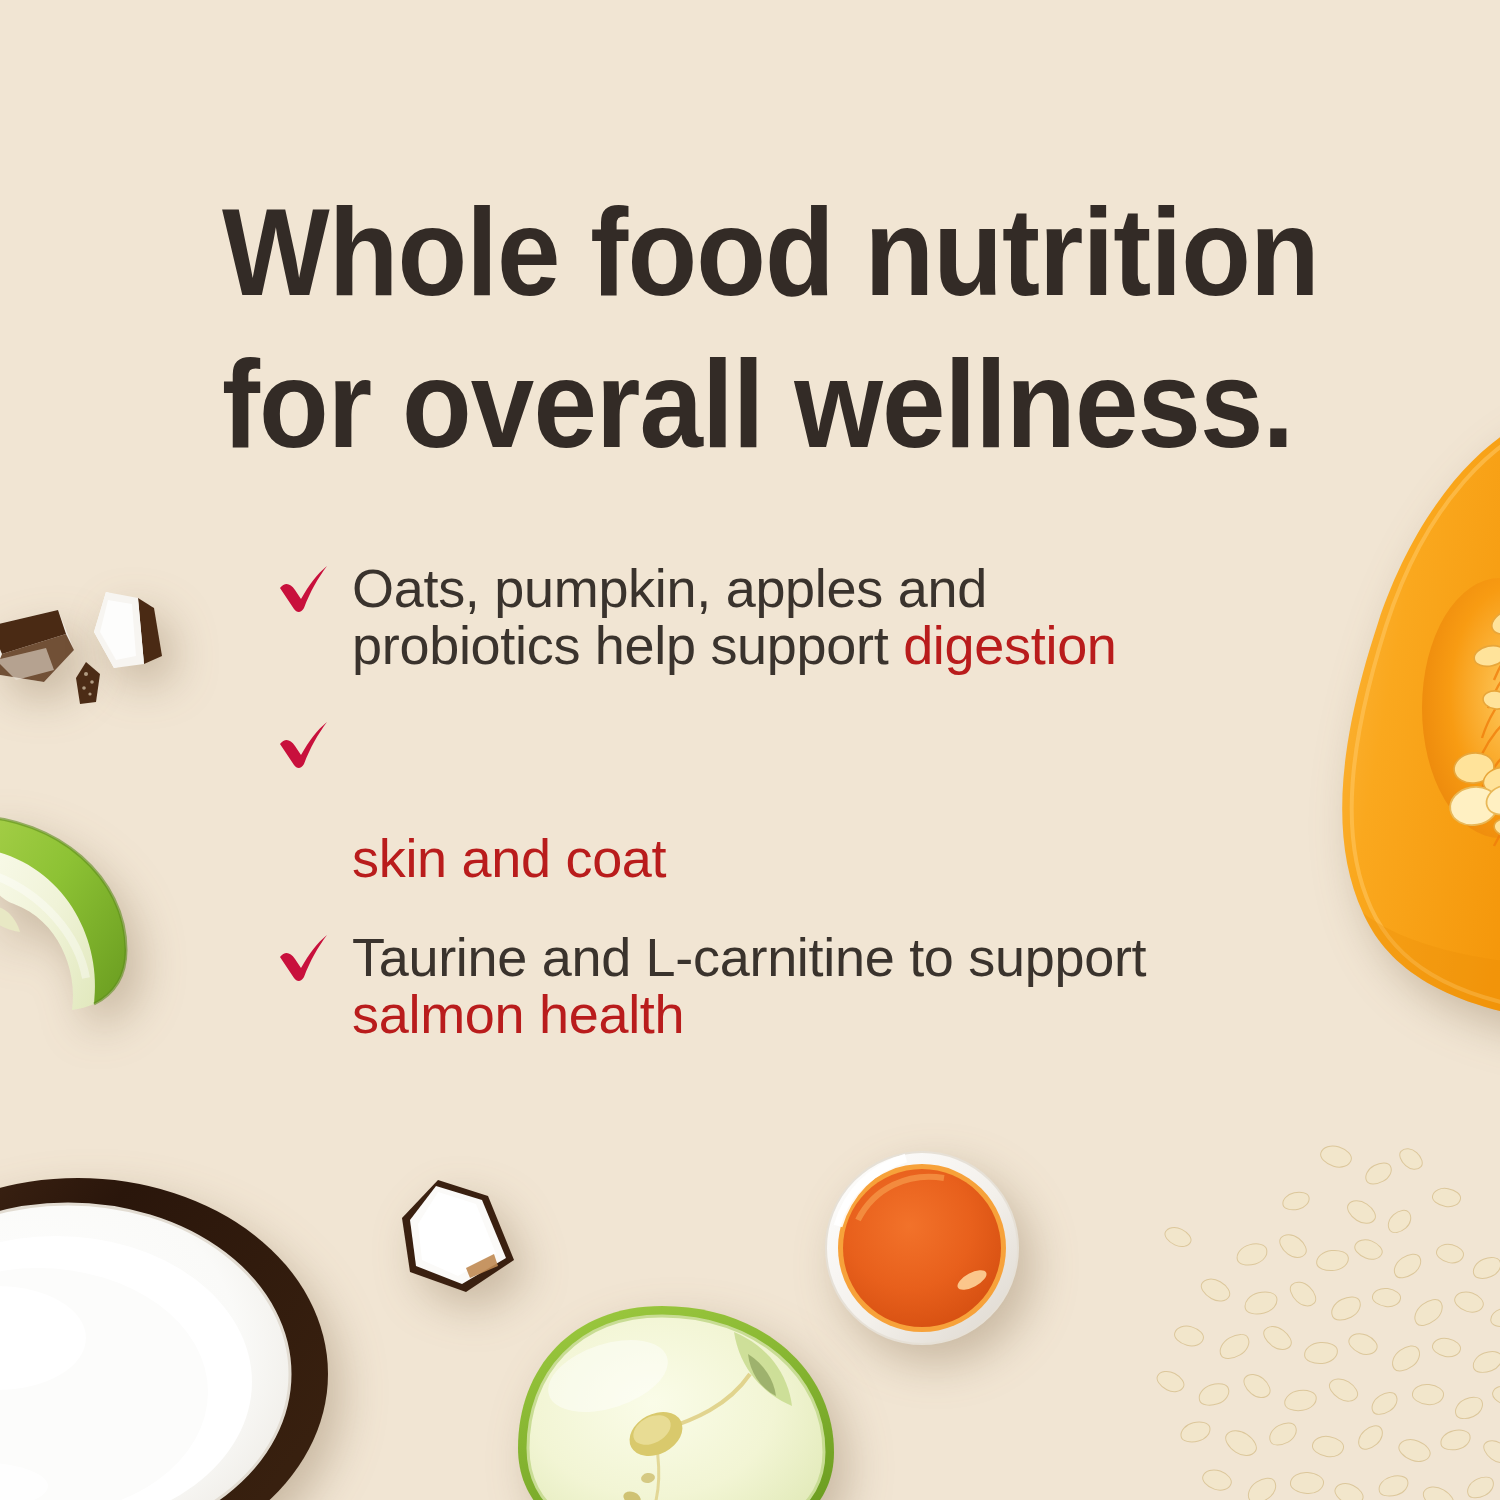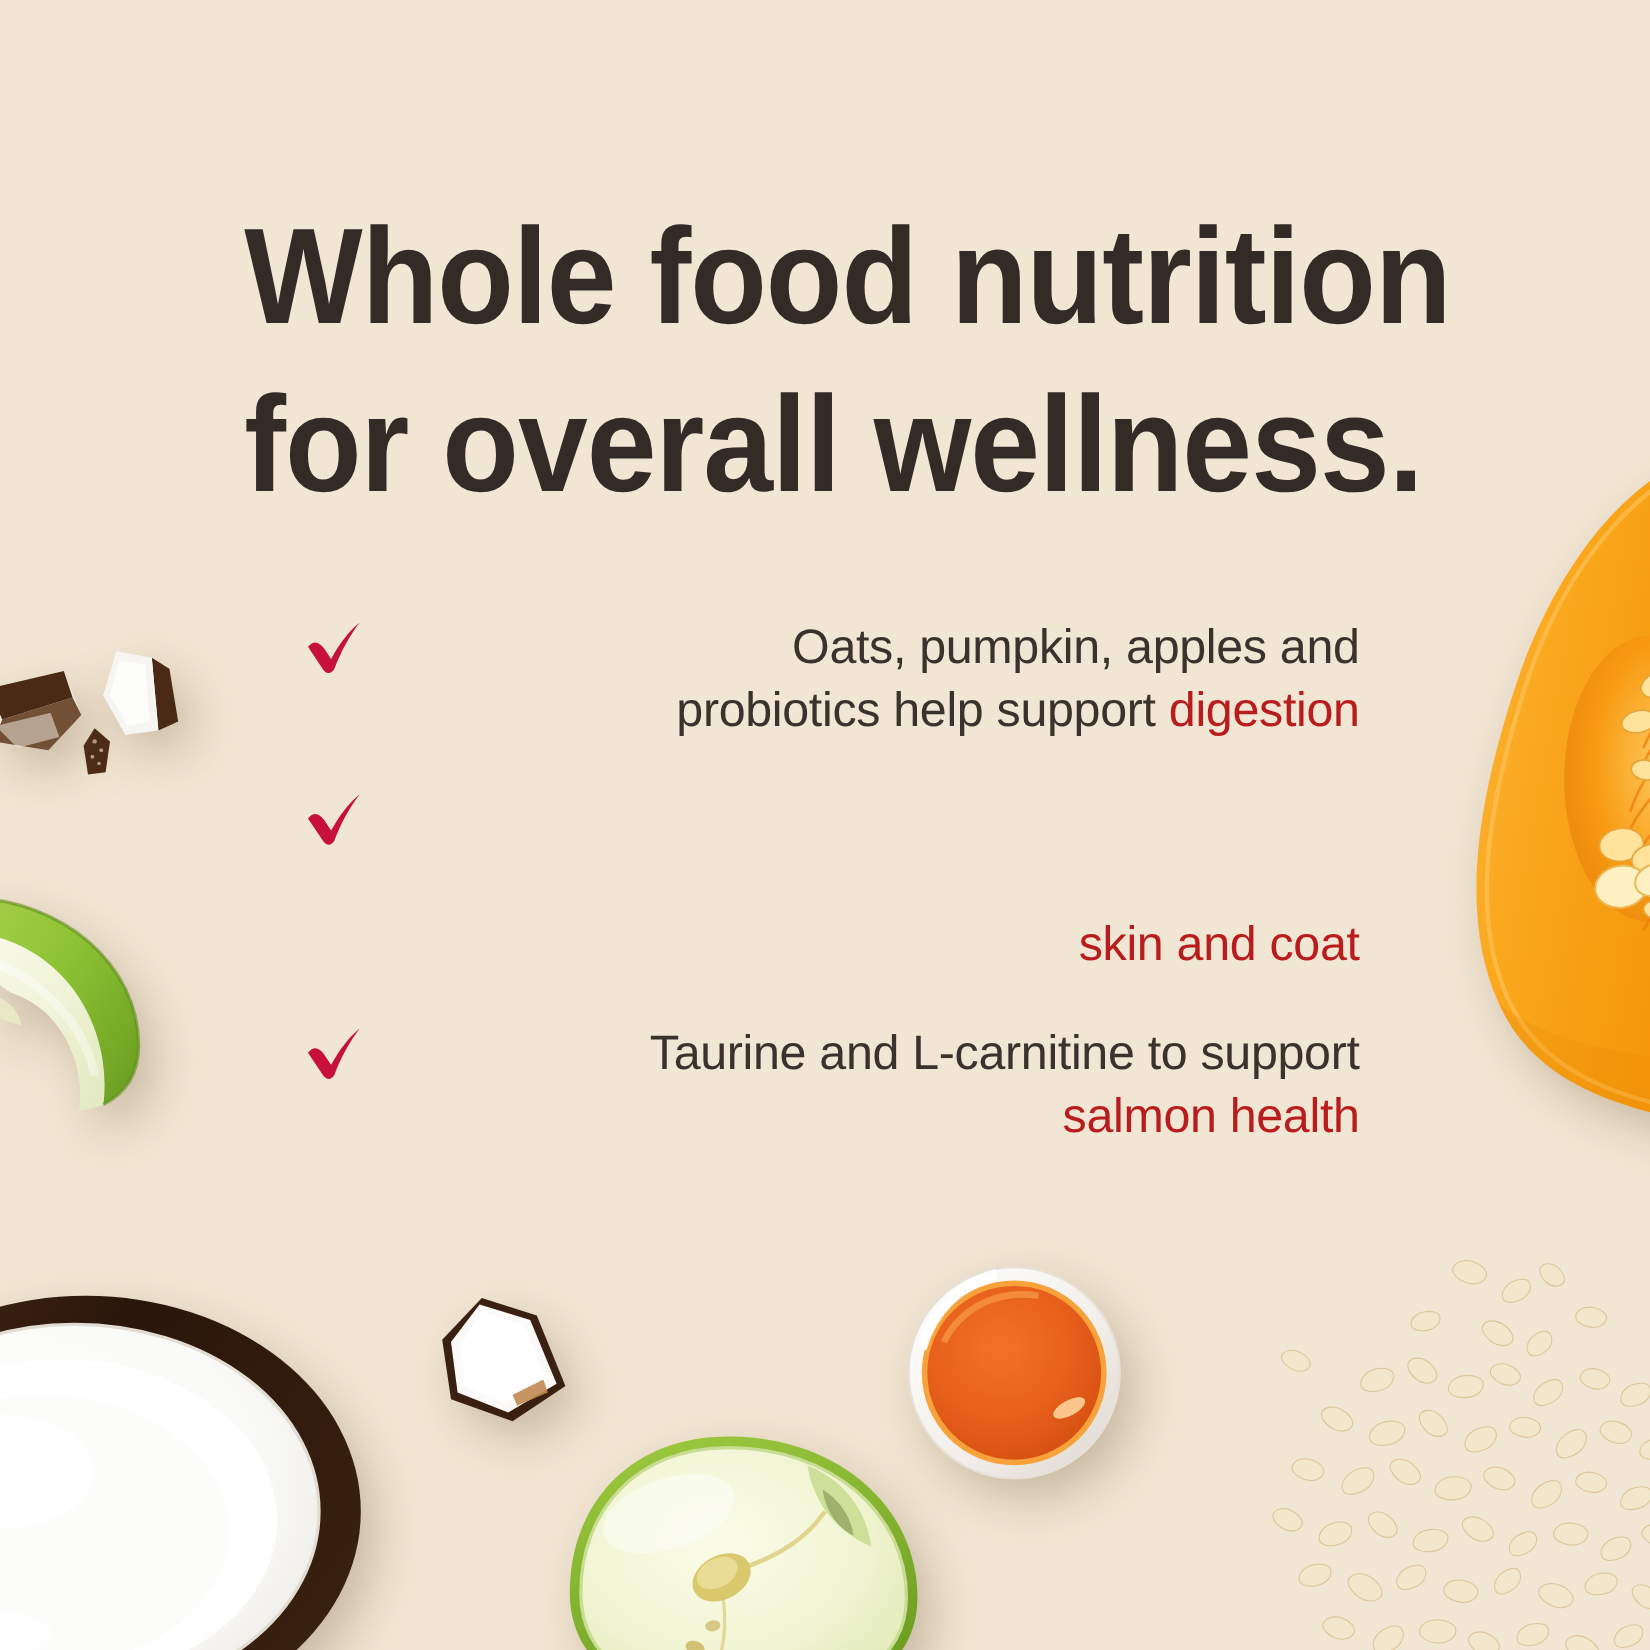--- a/index.html
+++ b/index.html
@@ -7,21 +7,20 @@
     padding: 0;
     background: #F1E5D3;
   }
   #canvas {
     position: relative;
     width: 1500px;
     height: 1500px;
     background: #F1E5D3;
     overflow: hidden;
     font-family: "Liberation Sans", sans-serif;
-    text-align: right;
   }
 
   
   .headline {
     position: absolute;
     left: 222px;
     top: 176px;
     width: 1120px;
     color: #332B26;
     font-family: "Liberation Sans Narrow", "Liberation Sans", sans-serif;
@@ -40,21 +39,21 @@
     position: absolute;
     left: 276px;
     top: 560px;
     width: 960px;
   }
   .bullet {
     position: relative;
     padding-left: 76px;
     margin-bottom: 42px;
     color: #3A332D;
-    font-size: 44px;
+    font-size: 54px;
     line-height: 57px;
     font-weight: 300;
     letter-spacing: -0.3px;
   }
   .bullet:last-child { margin-bottom: 0; }
   .check-icon {
     position: absolute;
     left: 0;
     top: 4px;
     width: 56px;

